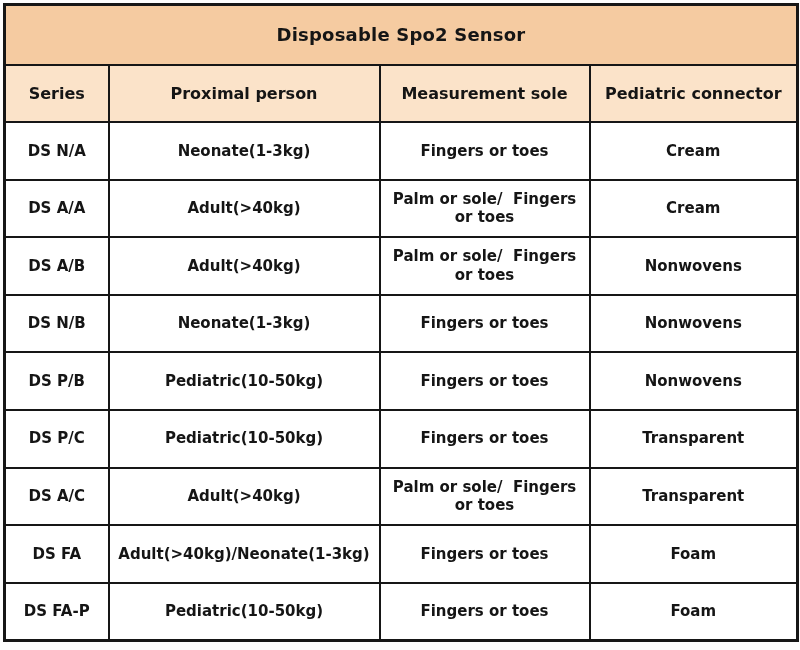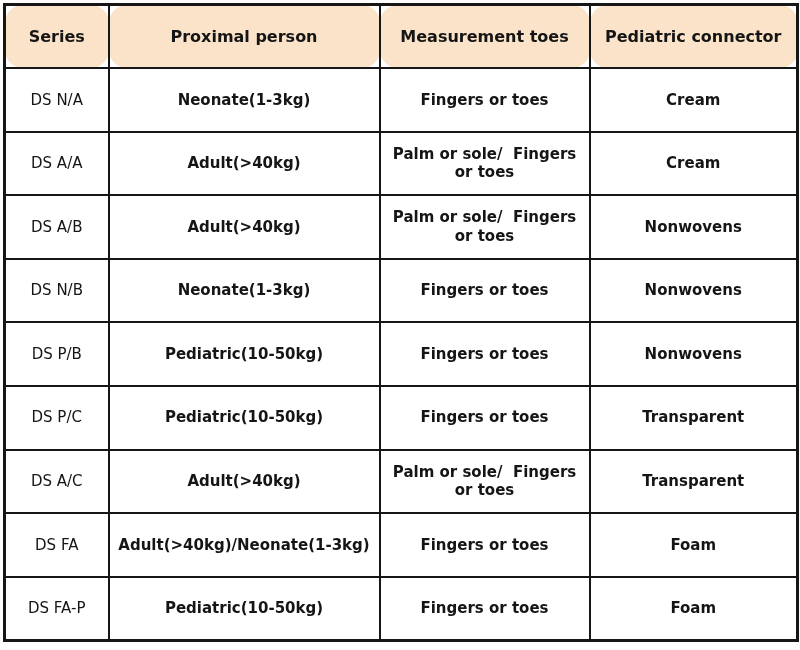--- a/index.html
+++ b/index.html
@@ -42,52 +42,54 @@
     font-weight: bold;
     font-size: 18px;
     height: 50px;
     letter-spacing: 0.2px;
   }
   tr.header-row th {
     background: #fbe3c9;
     font-weight: bold;
     font-size: 16px;
     height: 48px;
-    border-radius: 18px;
   }
   tr.data-row {
     height: 48px;
   }
   tr.data-row td {
     font-size: 15px;
     background: #ffffff;
     white-space: pre-wrap;
     line-height: 1.25;
   }
   tr.data-row td.series-cell {
-    font-weight: normal;
+    font-weight: bold;
     white-space: nowrap;
   }
 </style>
 </head>
 <body>
 
 <div class="table-wrap">
   <table class="spec-table">
     <colgroup>
       <col style="width:104px">
       <col style="width:271px">
       <col style="width:210px">
       <col style="width:208px">
     </colgroup>
     <tbody>
+      <tr class="title-row">
+        <td colspan="4">Disposable Spo2 Sensor</td>
+      </tr>
       <tr class="header-row">
         <th>Series</th>
         <th>Proximal person</th>
-        <th>Measurement toes</th>
+        <th>Measurement sole</th>
         <th>Pediatric connector</th>
       </tr>
       <tr class="data-row">
         <td class="series-cell">DS N/A</td>
         <td class="person-cell">Neonate(1-3kg)</td>
         <td class="measurement-cell">Fingers or toes</td>
         <td class="connector-cell">Cream</td>
       </tr>
       <tr class="data-row">
         <td class="series-cell">DS A/A</td>

